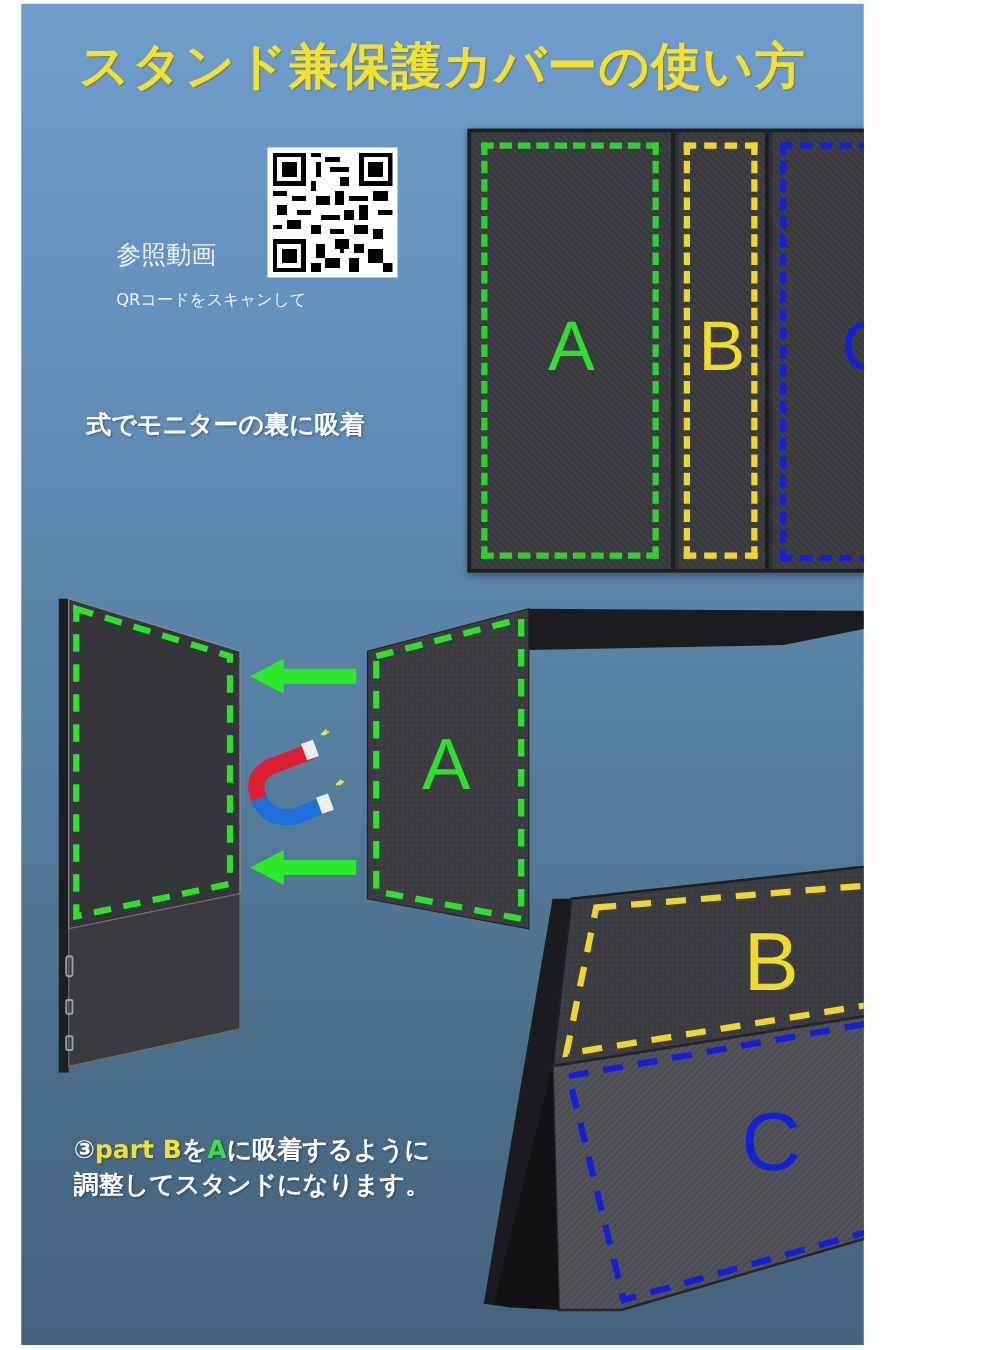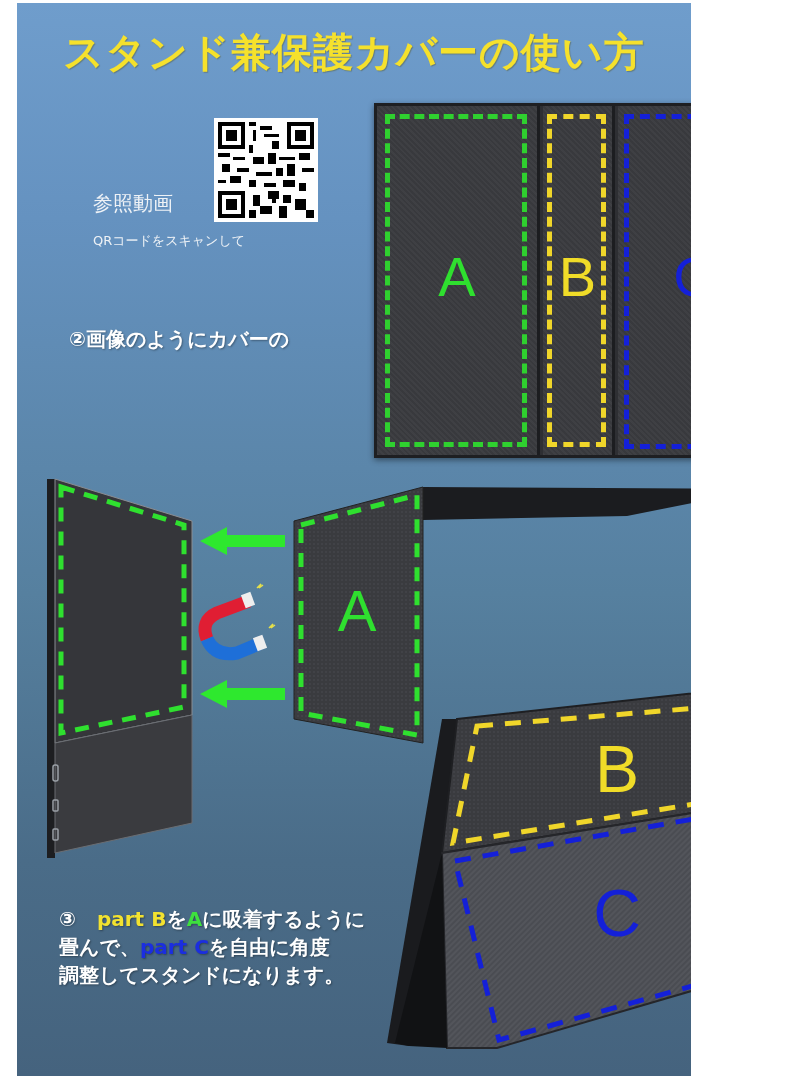--- a/index.html
+++ b/index.html
@@ -32,21 +32,21 @@
     }
 
     .step-text {
       position: absolute; color: #ffffff; font-weight: bold; font-size: 20px; line-height: 28px;
       text-shadow: 1px 1px 2px rgba(0,0,0,0.35);
     }
     .step1 { left: 52px; top: 322px; width: 310px; }
     .step2 { left: 452px; top: 555px; width: 320px; }
     .step3 { left: 42px; top: 902px; width: 350px; }
     .hl-green { color: #3ee03e; }
-    .hl-yellow { color: #f2e230; margin-left: 21px; }
+    .hl-yellow { color: #f2e230; }
     .hl-blue { color: #1b2ee0; }
 
     
     .cover-flat {
       position: absolute; left: 357px; top: 100px; width: 398px; height: 355px;
       background: #2e2f33; border: 3px solid #1e1f22;
       box-shadow: 0 2px 6px rgba(0,0,0,0.45);
     }
     .cover-flat .seg {
       position: absolute; top: 0; bottom: 0; background: #3a3b3f;
@@ -128,21 +128,21 @@
       </g>
     </svg>
   </div>
 
   <div class="ref-label">参照動画</div>
   <div class="ref-desc">
     <div>QRコードをスキャンして</div>
   </div>
 
   <div class="step-text step1">
-    <div>②画像のようにカバーの</div>
+    <div>式でモニターの裏に吸着</div>
   </div>
 
   <div class="cover-flat">
     <div class="seg seg-a">
       <div class="dash dash-green" style="left:8px;top:8px;right:10px;bottom:8px;"></div>
       <div class="letter letter-a" style="left:0;right:0;top:138px;font-size:56px;">A</div>
     </div>
     <div class="seg seg-b">
       <div class="dash dash-yellow" style="left:4px;top:8px;right:6px;bottom:8px;"></div>
       <div class="letter letter-b" style="left:0;right:0;top:138px;font-size:56px;">B</div>
@@ -205,17 +205,16 @@
       <polygon points="438,858 722,808 765,958 482,1037" fill="none" stroke="#1420d8" stroke-width="5" stroke-dasharray="16,12"></polygon>
     </g>
   </svg>
 
   <div class="letter letter-b" style="left:565px;top:728px;font-size:66px;width:70px;">B</div>
   <div class="letter letter-c" style="left:565px;top:872px;font-size:66px;width:70px;">C</div>
 
 
   <div class="step-text step3">
     <div><span>③</span><span class="hl-yellow">part B</span><span>を</span><span class="hl-green">A</span><span>に吸着するように</span></div>
-    <div><span>畳んで、</span><span class="hl-blue">part C</span><span>を自由に角度</span></div>
     <div>調整してスタンドになります。</div>
   </div>
 
 </div>
 
 </body></html>

